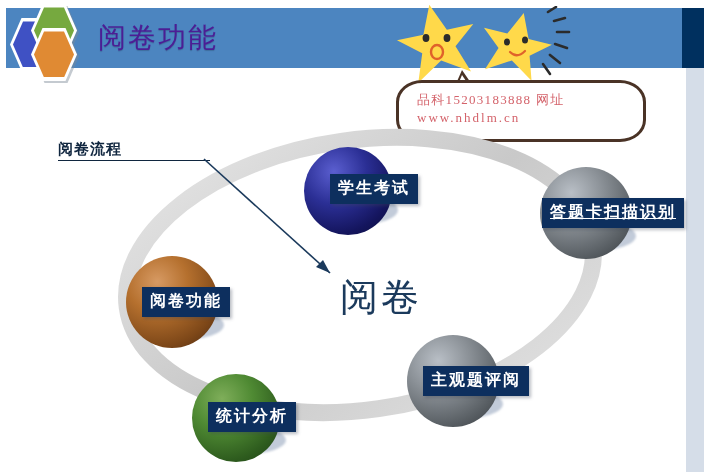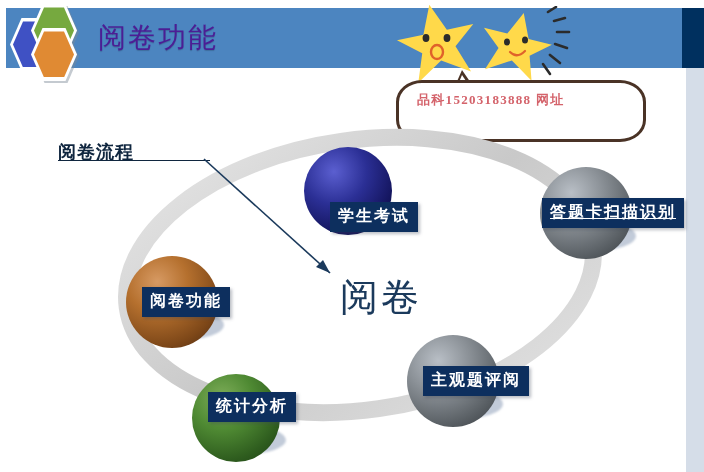--- a/index.html
+++ b/index.html
@@ -47,21 +47,21 @@
     letter-spacing:1px;white-space:nowrap;
   }
 
   
   .star{position:absolute;}
   .star svg{display:block;}
 
   
   .bubble{
     position:absolute;left:396px;top:80px;width:244px;height:56px;
-    border:3px solid #4a3326;border-radius:26px/22px;background:#ffffff;font-weight:bold;
+    border:3px solid #4a3326;border-radius:26px/22px;background:#ffffff;
   }
   .bubble-tail{position:absolute;left:455px;top:70px;width:0;height:0;
     border-left:7px solid transparent;border-right:11px solid transparent;
     border-bottom:16px solid #4a3326;}
   .bubble-tail-in{position:absolute;left:457px;top:75px;width:0;height:0;
     border-left:5px solid transparent;border-right:8px solid transparent;
     border-bottom:12px solid #ffffff;}
   .bubble-l1,.bubble-l2{
     position:absolute;left:18px;color:#d4636b;
     font-family:"Liberation Serif","DejaVu Serif",serif;
@@ -70,21 +70,21 @@
   .bubble-l1{top:8px;}
   .bubble-l2{top:27px;letter-spacing:2px;}
 
   
   .ribbon{position:absolute;left:0;top:110px;width:704px;height:360px;}
 
   
   .callout{position:absolute;left:58px;top:140px;}
   .callout-text{
     font-family:"Liberation Serif","DejaVu Serif",serif;
-    font-size:18px;font-weight:700;color:#10263f;letter-spacing:1px;
+    font-size:15px;font-weight:700;color:#10263f;letter-spacing:1px;
     white-space:nowrap;
   }
   .callout-rule{position:absolute;left:0;top:20px;width:152px;height:1px;background:#10263f;}
   .arrow-svg{position:absolute;left:200px;top:155px;}
 
   
   .center-label{
     position:absolute;left:340px;top:272px;
     font-family:"Liberation Serif","DejaVu Serif",serif;
     font-size:38px;color:#1b3a5c;letter-spacing:3px;white-space:nowrap;
@@ -155,20 +155,21 @@
         <line x1="70" y1="49" x2="80" y2="57"></line>
         <line x1="63" y1="58" x2="70" y2="68"></line>
       </g>
     </svg>
   </div>
 
   <div class="bubble-tail"></div>
   <div class="bubble-tail-in"></div>
   <div class="bubble">
     <div class="bubble-l1">品科15203183888 网址</div>
+    <div class="bubble-l2">www.nhdlm.cn</div>
   </div>
 
   <svg class="ribbon" viewBox="0 0 704 360">
     <defs>
       <linearGradient id="rib" x1="0" y1="0" x2="1" y2="1">
         <stop offset="0%" stop-color="#e6e6e6"></stop>
         <stop offset="50%" stop-color="#c9c9c9"></stop>
         <stop offset="100%" stop-color="#e2e2e2"></stop>
       </linearGradient>
     </defs>
@@ -183,42 +184,42 @@
     <line x1="4" y1="4" x2="130" y2="118" stroke="#1b3a5c" stroke-width="1.6"></line>
     <path d="M130 118 L116 112 L123 105 Z" fill="#1b3a5c"></path>
   </svg>
 
   <div class="center-label">阅卷</div>
 
   <div class="node" style="left:300px;top:143px;">
     <div class="ball-shadow" style="left:16px;top:52px;width:82px;height:30px;"></div>
     <div class="ball" style="left:4px;top:4px;width:88px;height:88px;
       background:radial-gradient(circle at 34% 28%, #5b5fd0 0%, #2b2f95 38%, #14155e 72%, #0a0b35 100%);"></div>
-    <div class="node-label" style="left:30px;top:31px;margin-top:28px;">学生考试</div>
+    <div class="node-label" style="left:30px;top:31px;">学生考试</div>
   </div>
 
   <div class="node" style="left:538px;top:165px;">
     <div class="ball-shadow" style="left:14px;top:56px;width:84px;height:30px;"></div>
     <div class="ball" style="left:2px;top:2px;width:92px;height:92px;
       background:radial-gradient(circle at 34% 28%, #b9bfc6 0%, #8c9298 34%, #5b6166 70%, #33383c 100%);"></div>
     <div class="node-label" style="left:4px;top:33px;text-decoration:underline;">答题卡扫描识别</div>
   </div>
 
   <div class="node" style="left:405px;top:333px;">
     <div class="ball-shadow" style="left:14px;top:56px;width:84px;height:30px;"></div>
     <div class="ball" style="left:2px;top:2px;width:92px;height:92px;
       background:radial-gradient(circle at 34% 28%, #b9bfc6 0%, #8c9298 34%, #5b6166 70%, #33383c 100%);"></div>
     <div class="node-label" style="left:18px;top:33px;font-family:Liberation Mono, monospace;">主观题评阅</div>
   </div>
 
   <div class="node" style="left:190px;top:372px;">
     <div class="ball-shadow" style="left:16px;top:54px;width:80px;height:28px;"></div>
     <div class="ball" style="left:2px;top:2px;width:88px;height:88px;
       background:radial-gradient(circle at 34% 28%, #7fae5a 0%, #4f8a33 36%, #2e5c1e 72%, #1b3a12 100%);"></div>
-    <div class="node-label" style="left:18px;top:20px;">统计分析</div>
+    <div class="node-label" style="left:18px;top:30px;">统计分析</div>
   </div>
 
   <div class="node" style="left:124px;top:254px;">
     <div class="ball-shadow" style="left:16px;top:56px;width:84px;height:30px;"></div>
     <div class="ball" style="left:2px;top:2px;width:92px;height:92px;
       background:radial-gradient(circle at 34% 28%, #d79a63 0%, #b5702e 34%, #7d4718 72%, #452610 100%);"></div>
     <div class="node-label" style="left:18px;top:33px;">阅卷功能</div>
   </div>
 
 </div>

